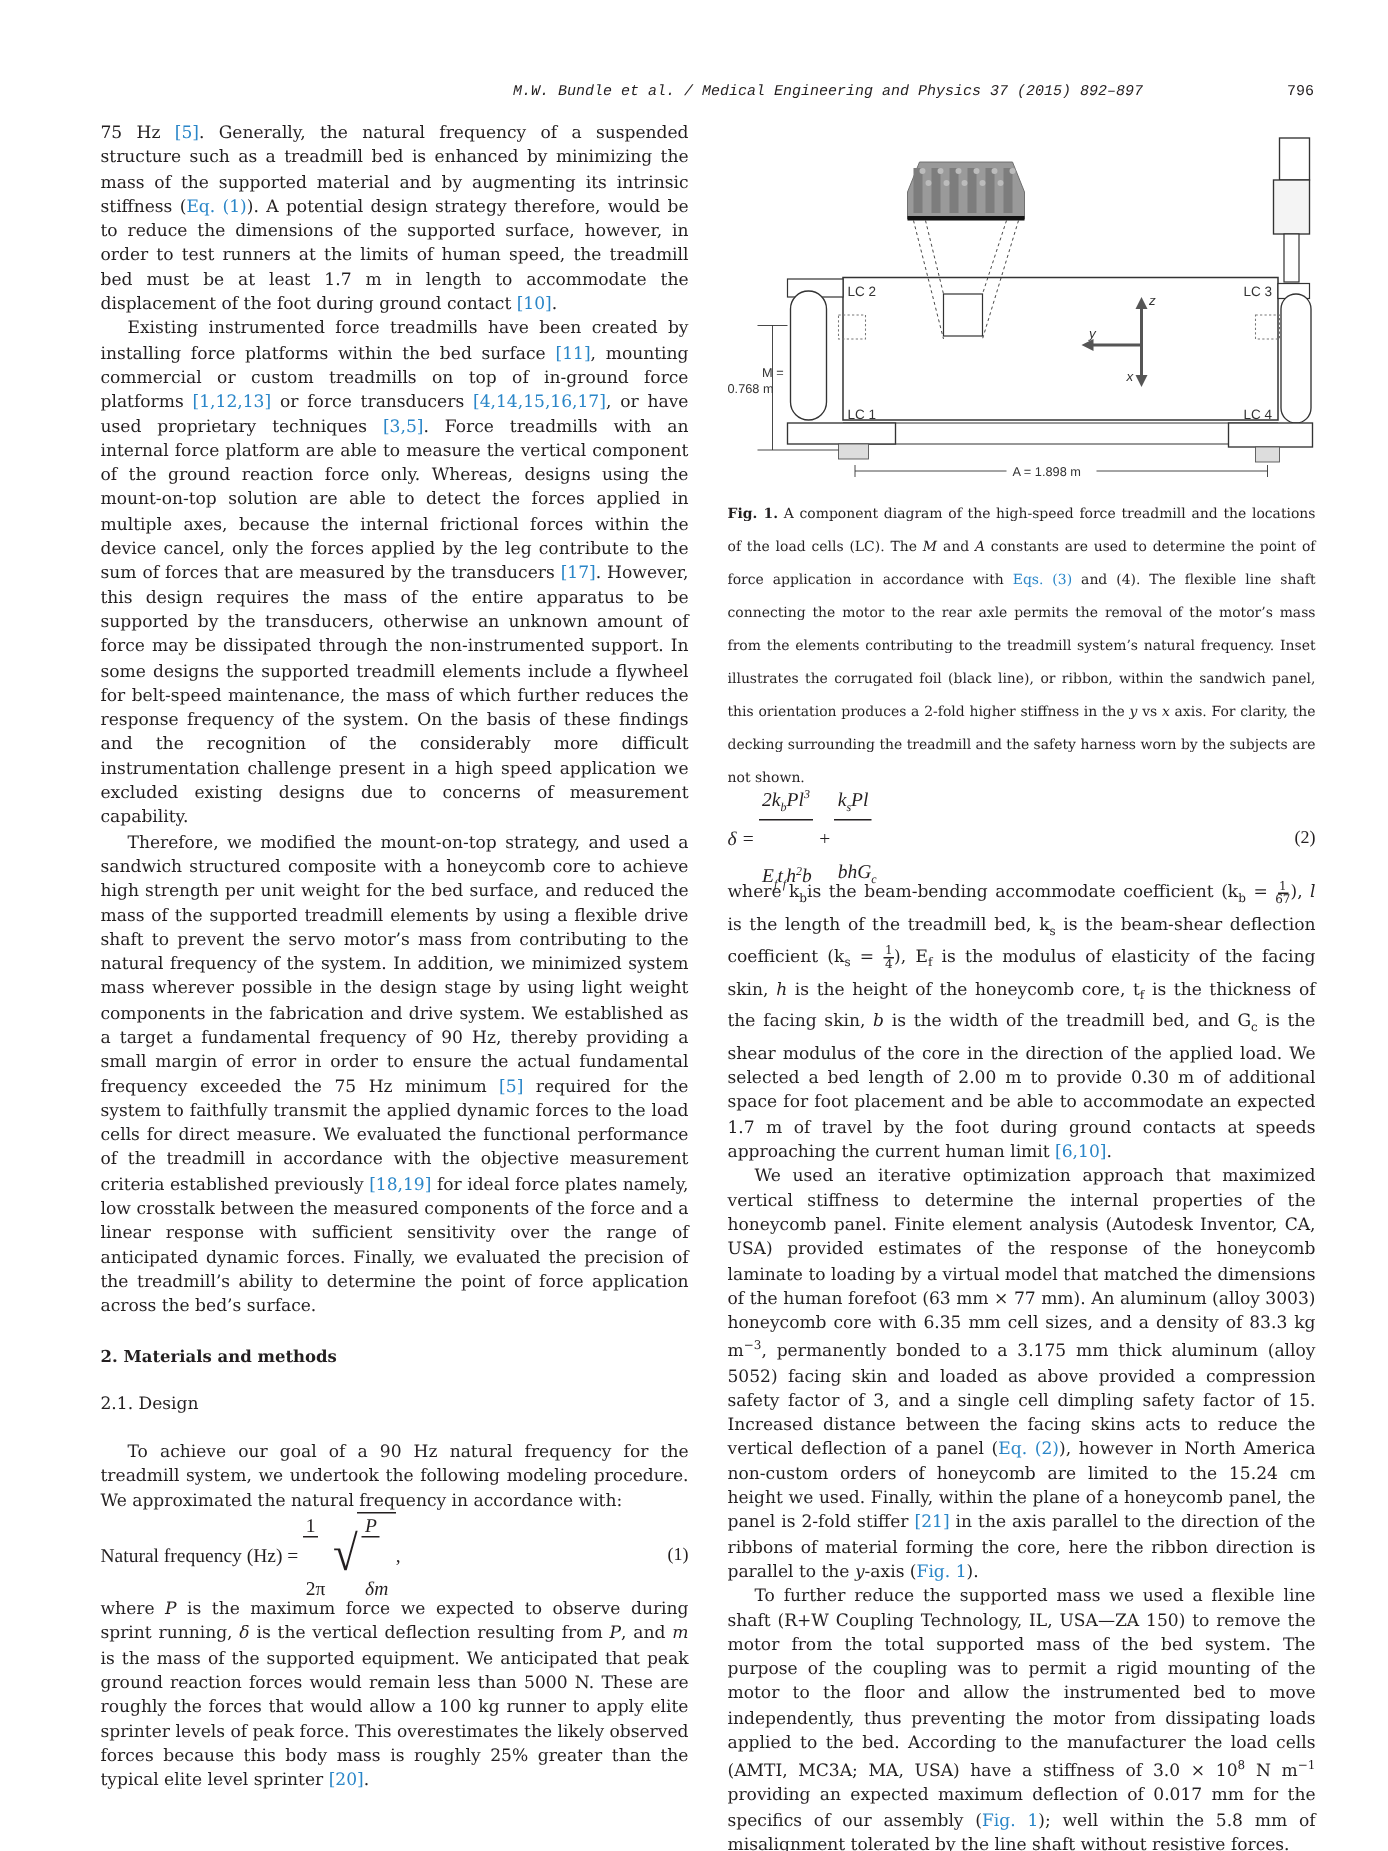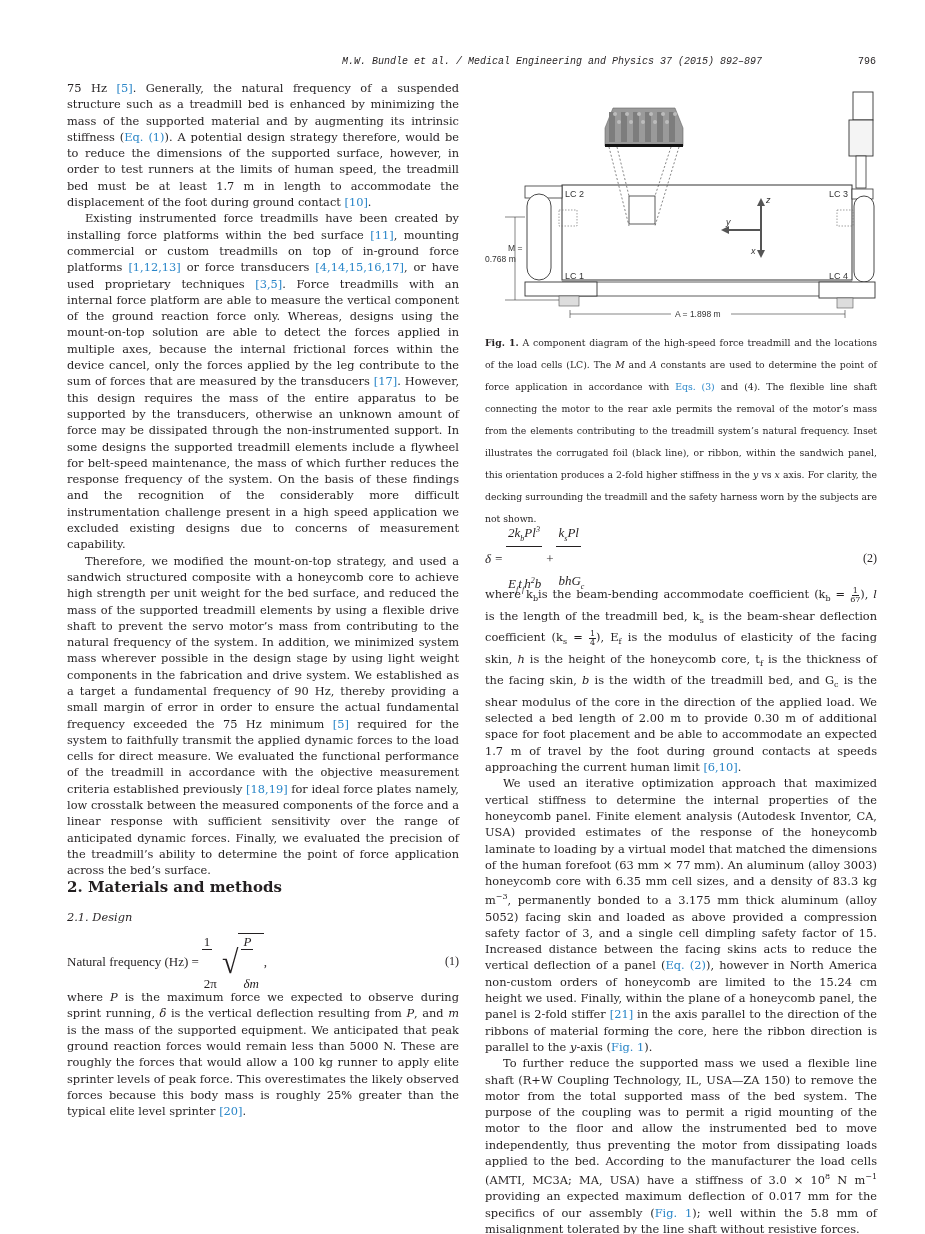--- a/index.html
+++ b/index.html
@@ -8,22 +8,22 @@
   .hdr { position:absolute; top:56px; left:0; width:833px; height:14px;
          font-family:Liberation Mono, monospace; font-style:italic; font-size:10px; }
   .hdr .journal { position:absolute; left:342px; top:0; }
   .hdr .pageno { position:absolute; left:858px; top:0; font-style:normal; }
   .col { position:absolute; top:80px; width:392px; font-size:11.4px; line-height:16.3px; text-align:justify; }
   .col.left { left:67px; }
   .col.right { left:485px; }
   p { margin:0; }
   p.indent { text-indent:18px; }
   .cite { color:#2a86c8; }
-  .sec { font-weight:bold; font-size:15px; margin-bottom:14px; }
-  .subsec { font-style:italic; margin-bottom:16px; }
+  .sec { font-weight:bold; font-size:11px; margin-top:18px; margin-bottom:14px; }
+  .subsec { margin-bottom:16px; }
   .eq { position:relative; height:42px; margin:8px 0 6px 0; display:flex; align-items:center; font-family:"Liberation Serif",serif; font-size:13px; }
   .eq .num { position:absolute; right:0; top:12px; font-size:12px; }
   .frac { display:inline-flex; flex-direction:column; align-items:flex-start; vertical-align:middle; margin:0 3px; }
   .frac .n { border-bottom:1px solid #231f20; padding:0 2px; line-height:15px; }
   .frac .d { line-height:15px; padding:0 2px;margin-top:26px; }
   .sqrt { display:inline-flex; align-items:center; }
   .sqrt .rad { font-size:30px; line-height:30px; transform:scaleY(1.1); }
   .sqrt .under { border-top:1px solid #231f20; }
   i.v { font-style:italic; }
   .figure { position:relative; height:238px; width:392px; }
@@ -44,20 +44,21 @@
 <div class="col left">
   <p><span>75 Hz </span><a class="cite">[5]</a><span>. Generally, the natural frequency of a suspended structure such as a treadmill bed is enhanced by minimizing the mass of the supported material and by augmenting its intrinsic stiffness (</span><a class="cite">Eq. (1)</a><span>). A potential design strategy therefore, would be to reduce the dimensions of the supported surface, however, in order to test runners at the limits of human speed, the treadmill bed must be at least 1.7 m in length to accommodate the displacement of the foot during ground contact </span><a class="cite">[10]</a><span>.</span></p>
 
   <p class="indent"><span>Existing instrumented force treadmills have been created by installing force platforms within the bed surface </span><a class="cite">[11]</a><span>, mounting commercial or custom treadmills on top of in-ground force platforms </span><a class="cite">[1,12,13]</a><span> or force transducers </span><a class="cite">[4,14,15,16,17]</a><span>, or have used proprietary techniques </span><a class="cite">[3,5]</a><span>. Force treadmills with an internal force platform are able to measure the vertical component of the ground reaction force only. Whereas, designs using the mount-on-top solution are able to detect the forces applied in multiple axes, because the internal frictional forces within the device cancel, only the forces applied by the leg contribute to the sum of forces that are measured by the transducers </span><a class="cite">[17]</a><span>. However, this design requires the mass of the entire apparatus to be supported by the transducers, otherwise an unknown amount of force may be dissipated through the non-instrumented support. In some designs the supported treadmill elements include a flywheel for belt-speed maintenance, the mass of which further reduces the response frequency of the system. On the basis of these findings and the recognition of the considerably more difficult instrumentation challenge present in a high speed application we excluded existing designs due to concerns of measurement capability.</span></p>
 
   <p class="indent"><span>Therefore, we modified the mount-on-top strategy, and used a sandwich structured composite with a honeycomb core to achieve high strength per unit weight for the bed surface, and reduced the mass of the supported treadmill elements by using a flexible drive shaft to prevent the servo motor’s mass from contributing to the natural frequency of the system. In addition, we minimized system mass wherever possible in the design stage by using light weight components in the fabrication and drive system. We established as a target a fundamental frequency of 90 Hz, thereby providing a small margin of error in order to ensure the actual fundamental frequency exceeded the 75 Hz minimum </span><a class="cite">[5]</a><span> required for the system to faithfully transmit the applied dynamic forces to the load cells for direct measure. We evaluated the functional performance of the treadmill in accordance with the objective measurement criteria established previously </span><a class="cite">[18,19]</a><span> for ideal force plates namely, low crosstalk between the measured components of the force and a linear response with sufficient sensitivity over the range of anticipated dynamic forces. Finally, we evaluated the precision of the treadmill’s ability to determine the point of force application across the bed’s surface.</span></p>
 
   <div class="sec">2.  Materials and methods</div>
   <div class="subsec">2.1.  Design</div>
 
+  <p class="indent">To achieve our goal of a 90 Hz natural frequency for the treadmill system, we undertook the following modeling procedure. We approximated the natural frequency in accordance with:</p>
 
   <div class="eq">
     <span>Natural frequency (Hz) = </span>
     <span class="frac">
       <span class="n">1</span>
       <span class="d">2π</span>
     </span>
     <span class="sqrt">
       <span class="rad">√</span>
       <span class="under">

